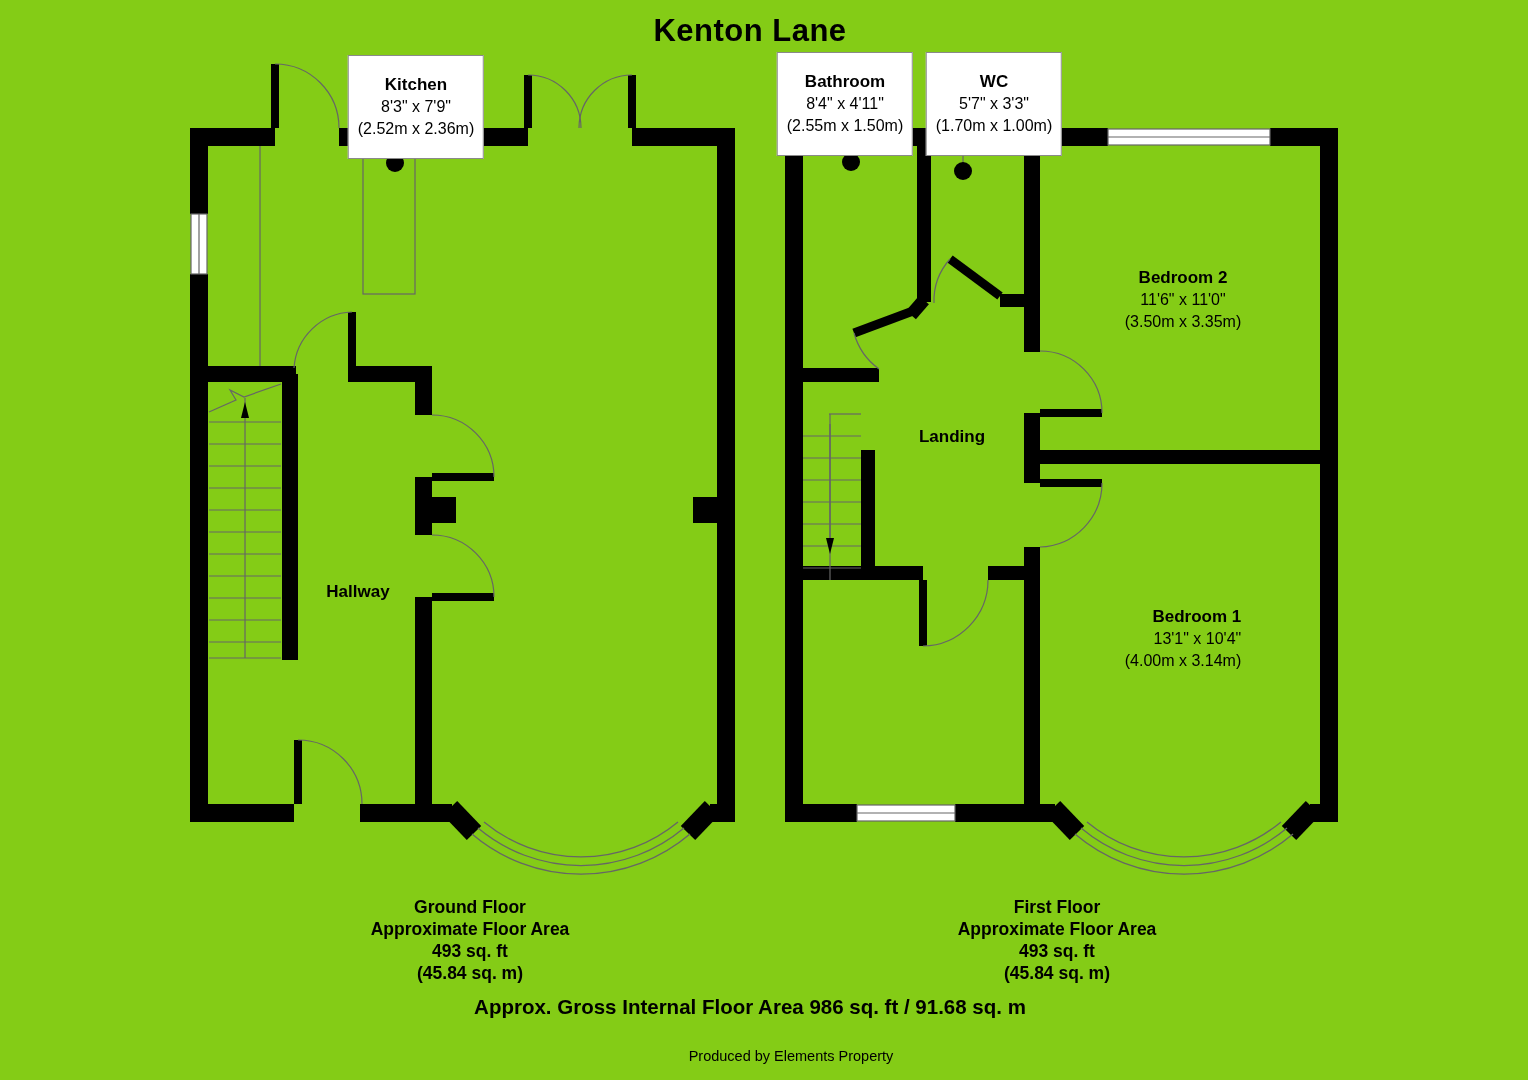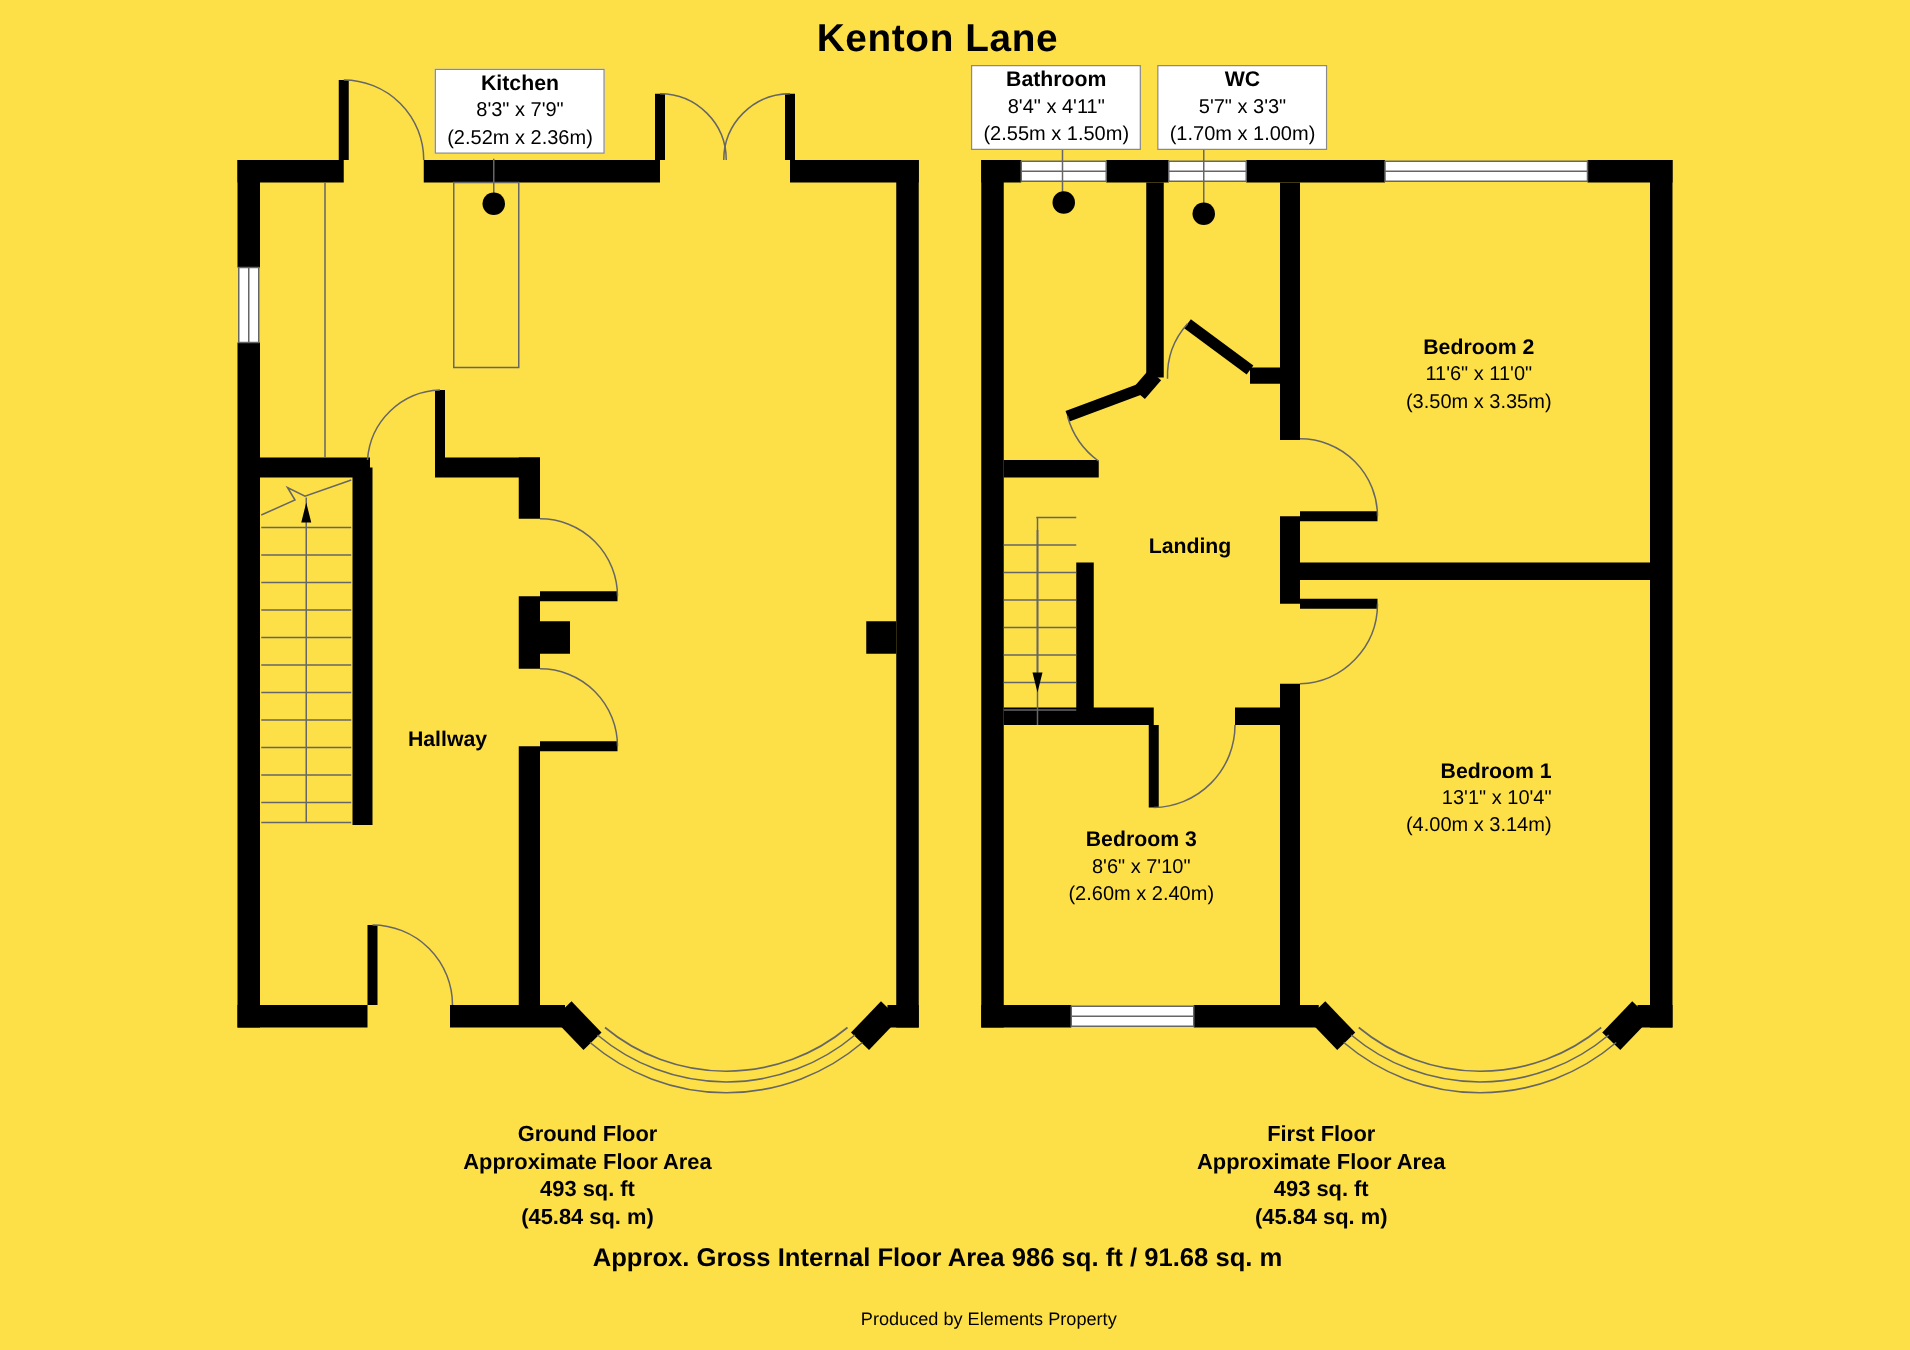--- a/index.html
+++ b/index.html
@@ -1,28 +1,28 @@
 <!DOCTYPE html>
 <html><head>
 <meta charset="utf-8">
 <style>
   html,body{margin:0;padding:0;background:#ffffff;}
   .stage{
-    position:relative;width:1528px;height:1080px;background:#fde047;overflow:hidden;
+    position:relative;width:1528px;height:1080px;background:#84cc16;overflow:hidden;
     font-family:"Liberation Sans", sans-serif;color:#000;
   }
   .plan-svg{position:absolute;left:0;top:0;}
   .page-title{
     position:absolute;transform:translateX(-50%);font-weight:bold;font-size:31px;
     white-space:nowrap;letter-spacing:0.5px;
   }
   .room-label{position:absolute;transform:translateX(-50%);text-align:center;white-space:nowrap;}
   .room-label .room-name{font-weight:bold;font-size:17px;line-height:22px;}
   .room-label .room-dims{font-size:16px;line-height:22px;}
-  .boxed{border:1px solid #8a8a8a;background:#ffffff;padding:0 9px;z-index:2;}
+  .boxed{border:1px solid #8a8a8a;background:#ffffff;padding:18px 9px;z-index:2;}
   .floor-summary{
     position:absolute;transform:translateX(-50%);text-align:center;font-weight:bold;
     font-size:17.5px;line-height:22px;white-space:nowrap;
   }
   .gross-line{
     position:absolute;transform:translateX(-50%);font-weight:bold;font-size:20.5px;
     white-space:nowrap;
   }
   .fine-print{position:absolute;transform:translateX(-50%);font-size:14.5px;white-space:nowrap;}
 </style>
@@ -264,25 +264,20 @@
     <div class="room-dims">11'6" x 11'0"</div>
     <div class="room-dims">(3.50m x 3.35m)</div>
   </div>
 
   <div class="room-label" style="left:1183px;top:606px;text-align:right;">
     <div class="room-name">Bedroom 1</div>
     <div class="room-dims">13'1" x 10'4"</div>
     <div class="room-dims">(4.00m x 3.14m)</div>
   </div>
 
-  <div class="room-label" style="left:913px;top:661px;">
-    <div class="room-name">Bedroom 3</div>
-    <div class="room-dims">8'6" x 7'10"</div>
-    <div class="room-dims">(2.60m x 2.40m)</div>
-  </div>
 
   <div class="floor-summary" style="left:470px;top:896px;">
     <div>Ground Floor</div>
     <div>Approximate Floor Area</div>
     <div>493 sq. ft</div>
     <div>(45.84 sq. m)</div>
   </div>
 
   <div class="floor-summary" style="left:1057px;top:896px;">
     <div>First Floor</div>

